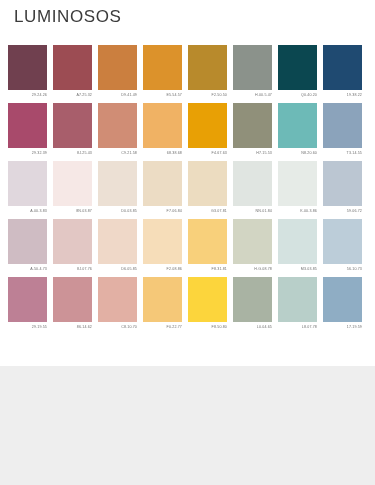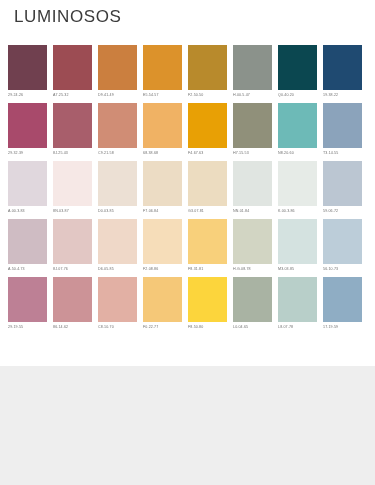--- a/index.html
+++ b/index.html
@@ -11,20 +11,21 @@
     height: 485px;
     background: #eeeeee;
     font-family: "Liberation Sans", sans-serif;
     overflow: hidden;
   }
   #page {
     position: relative;
     width: 375px;
     height: 485px;
     background: #eeeeee;
+    text-align: right;
   }
   #card {
     position: absolute;
     left: 0;
     top: 0;
     width: 375px;
     height: 366px;
     background: #ffffff;
   }
   #page-title {

